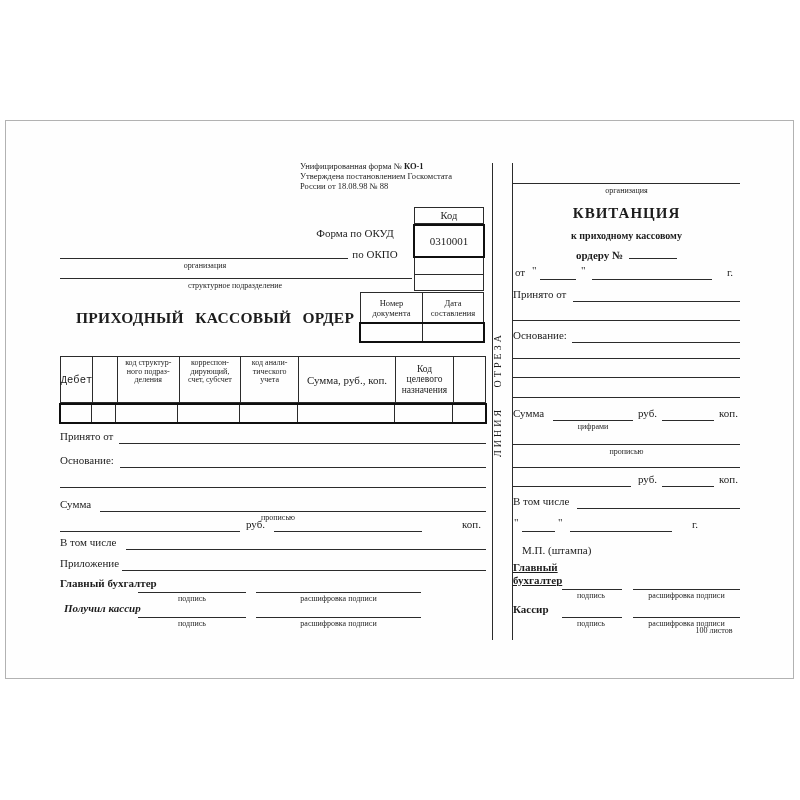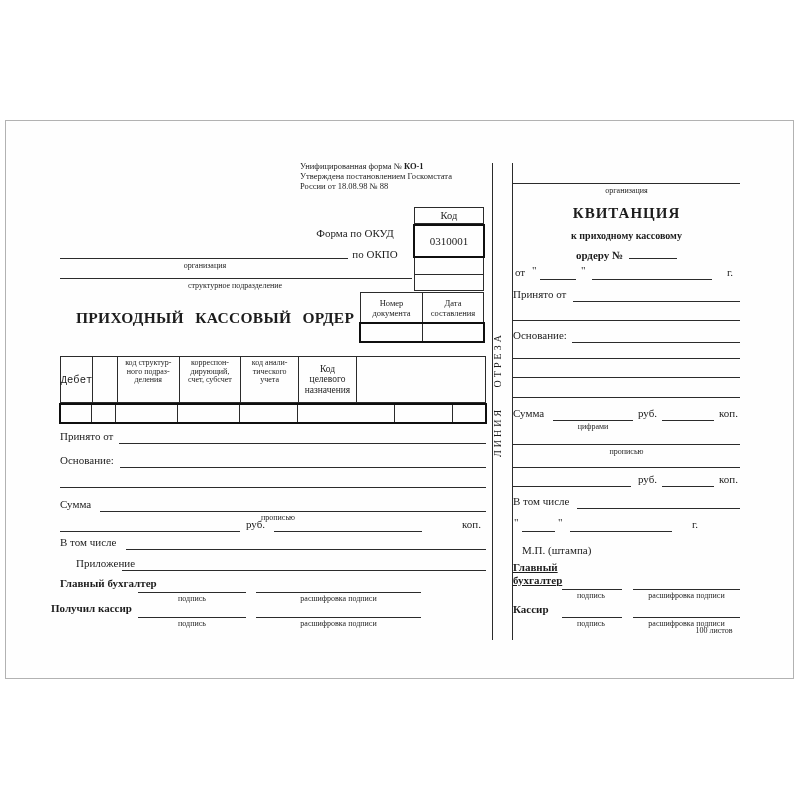--- a/index.html
+++ b/index.html
@@ -104,20 +104,21 @@
 ного подраз-
 деления</div>
       <div class="sub pre" style="width:62px;">корреспон-
 дирующий,
 счет, субсчет</div>
       <div class="sub pre" style="width:58px;">код анали-
 тического
 учета</div>
     </div>
   </div>
+  <div class="col" style="width:97px;font-size:11px;">Сумма, руб., коп.</div>
   <div class="col pre" style="width:58px;font-size:9.5px;line-height:10.5px;">Код
 целевого
 назначения</div>
   <div class="col" style="flex:1;"></div>
 </div>
 <div class="mdata">
   <div class="cell" style="width:30px;"></div>
   <div class="cell" style="width:24px;"></div>
   <div class="cell" style="width:62px;"></div>
   <div class="cell" style="width:62px;"></div>
@@ -139,30 +140,30 @@
 <div class="abs small center" style="left:178px;top:513px;width:200px;">прописью</div>
 
 <div class="hline" style="left:60px;top:531px;width:180px;"></div>
 <div class="lbl" style="left:246px;top:518px;">руб.</div>
 <div class="hline" style="left:274px;top:531px;width:148px;"></div>
 <div class="lbl" style="left:462px;top:518px;">коп.</div>
 
 <div class="lbl" style="left:60px;top:536px;">В том числе</div>
 <div class="hline" style="left:126px;top:549px;width:360px;"></div>
 
-<div class="lbl" style="left:76px;top:557px;">Приложение</div>
+<div class="lbl" style="left:60px;top:557px;">Приложение</div>
 <div class="hline" style="left:122px;top:570px;width:364px;"></div>
 
 <div class="lbl bold" style="left:60px;top:577px;">Главный бухгалтер</div>
 <div class="hline" style="left:138px;top:592px;width:108px;"></div>
 <div class="abs small center" style="left:138px;top:594px;width:108px;">подпись</div>
 <div class="hline" style="left:256px;top:592px;width:165px;"></div>
 <div class="abs small center" style="left:256px;top:594px;width:165px;">расшифровка подписи</div>
 
-<div class="lbl bold" style="left:51px;top:602px;">Получил кассир</div>
+<div class="lbl bold" style="left:64px;top:602px;font-style:italic;">Получил кассир</div>
 <div class="hline" style="left:138px;top:617px;width:108px;"></div>
 <div class="abs small center" style="left:138px;top:619px;width:108px;">подпись</div>
 <div class="hline" style="left:256px;top:617px;width:165px;"></div>
 <div class="abs small center" style="left:256px;top:619px;width:165px;">расшифровка подписи</div>
 
 <div class="vline" style="left:492px;top:163px;height:477px;"></div>
 <div class="vline" style="left:512px;top:163px;height:477px;"></div>
 <div class="cut-text">ЛИНИЯ ОТРЕЗА</div>
 
 <div class="hline" style="left:513px;top:183px;width:227px;"></div>

